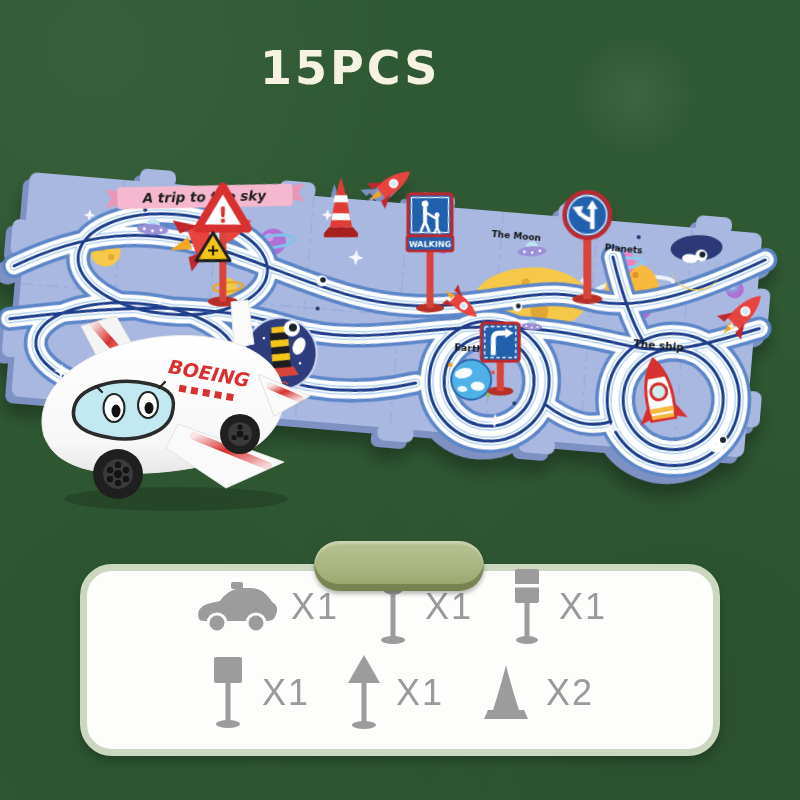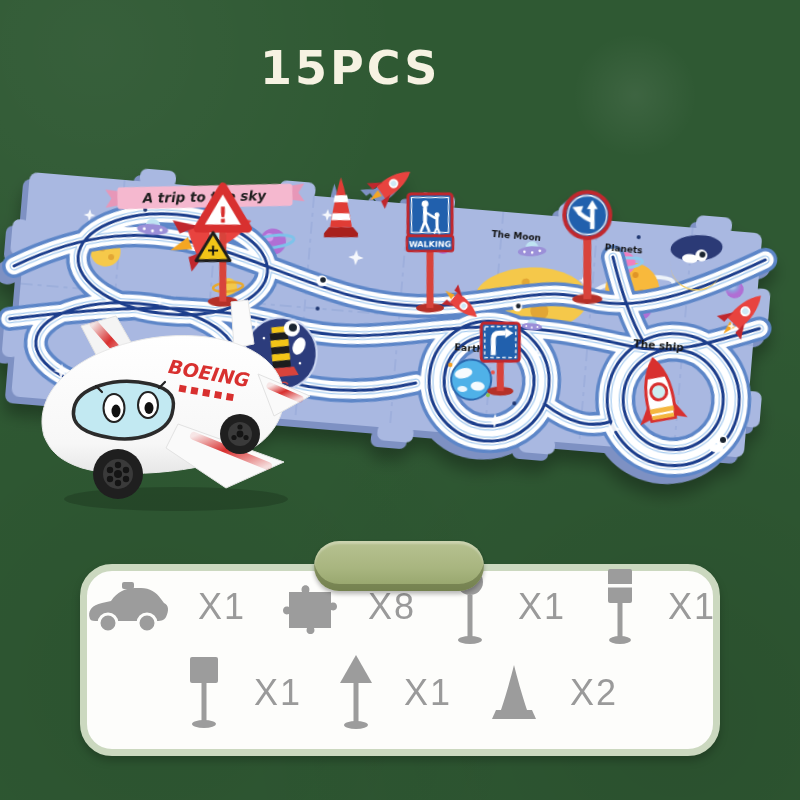--- a/index.html
+++ b/index.html
@@ -39,21 +39,21 @@
   }
   
   #panel{
     position:absolute;left:80px;top:564px;width:640px;height:192px;z-index:4;
     background:#fdfdfb;border:7px solid #cbd8bf;border-radius:32px;box-sizing:border-box;
     box-shadow:0 5px 9px rgba(0,0,0,.22);
     display:flex;flex-direction:column;justify-content:flex-end;gap:6px;
     padding:10px 26px 16px;
   }
   .parts-row{display:flex;align-items:center;justify-content:center;gap:34px;}
-  .part{display:flex;align-items:center;gap:28px;}
+  .part{display:flex;align-items:center;gap:12px;}
   .part-count{font-size:36px;font-weight:400;color:#9a9a9a;letter-spacing:2px;}
   .gi{fill:#9c9c9c;}
 </style>
 </head>
 <body>
 
 <div class="title">15PCS</div>
 
 <div id="mat">
   <div class="tab h" style="left:110px;top:-13px;"></div>
@@ -388,26 +388,20 @@
     <div class="part">
       <svg width="86" height="58" viewBox="0 0 86 58">
         <path class="gi" d="M 6 41 C 3 33 8 27 18 25 L 27 23 C 33 14 41 10 51 10 L 57 10 C 66 10 72 14 77 21 L 80 25 C 85 27 85 33 82 39 C 80 43 76 43 71 43 L 14 43 C 10 43 7 43 6 41 Z"></path>
         <rect class="gi" x="38" y="4" width="12" height="7" rx="2"></rect>
         <circle class="gi" cx="24" cy="45" r="9" stroke="#fdfdfb" stroke-width="3"></circle>
         <circle class="gi" cx="63" cy="45" r="9" stroke="#fdfdfb" stroke-width="3"></circle>
       </svg>
       <span class="part-count">X1</span>
     </div>
     <div class="part">
-      <svg width="60" height="60" viewBox="0 0 60 60">
-        <path class="gi" d="M 9 15 L 22 15 C 19 6 32 6 29 15 L 51 15 L 51 26 C 59 23 59 36 51 33 L 51 51 L 34 51 C 37 59 24 59 27 51 L 9 51 L 9 37 C 1 40 1 27 9 30 Z"></path>
-      </svg>
-      <span class="part-count">X8</span>
-    </div>
-    <div class="part">
       <svg width="40" height="80" viewBox="0 0 40 80">
         <circle class="gi" cx="20" cy="15" r="13"></circle>
         <rect class="gi" x="17.5" y="28" width="5" height="42"></rect>
         <ellipse class="gi" cx="20" cy="73" rx="12" ry="4"></ellipse>
       </svg>
       <span class="part-count">X1</span>
     </div>
     <div class="part">
       <svg width="40" height="80" viewBox="0 0 40 80">
         <rect class="gi" x="8" y="2" width="24" height="34" rx="2"></rect>

